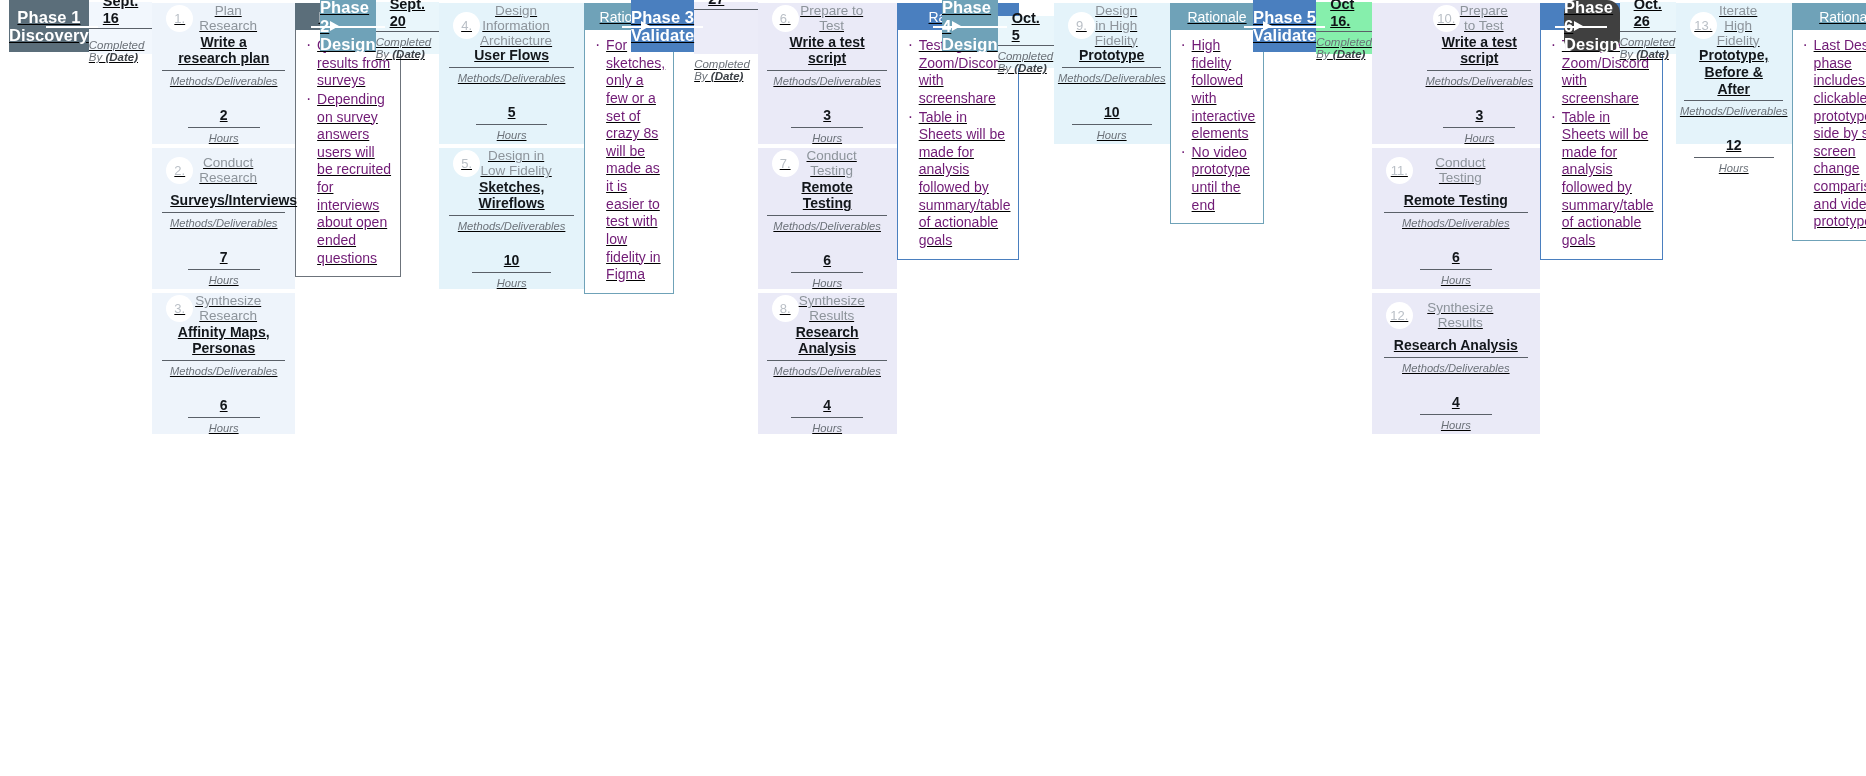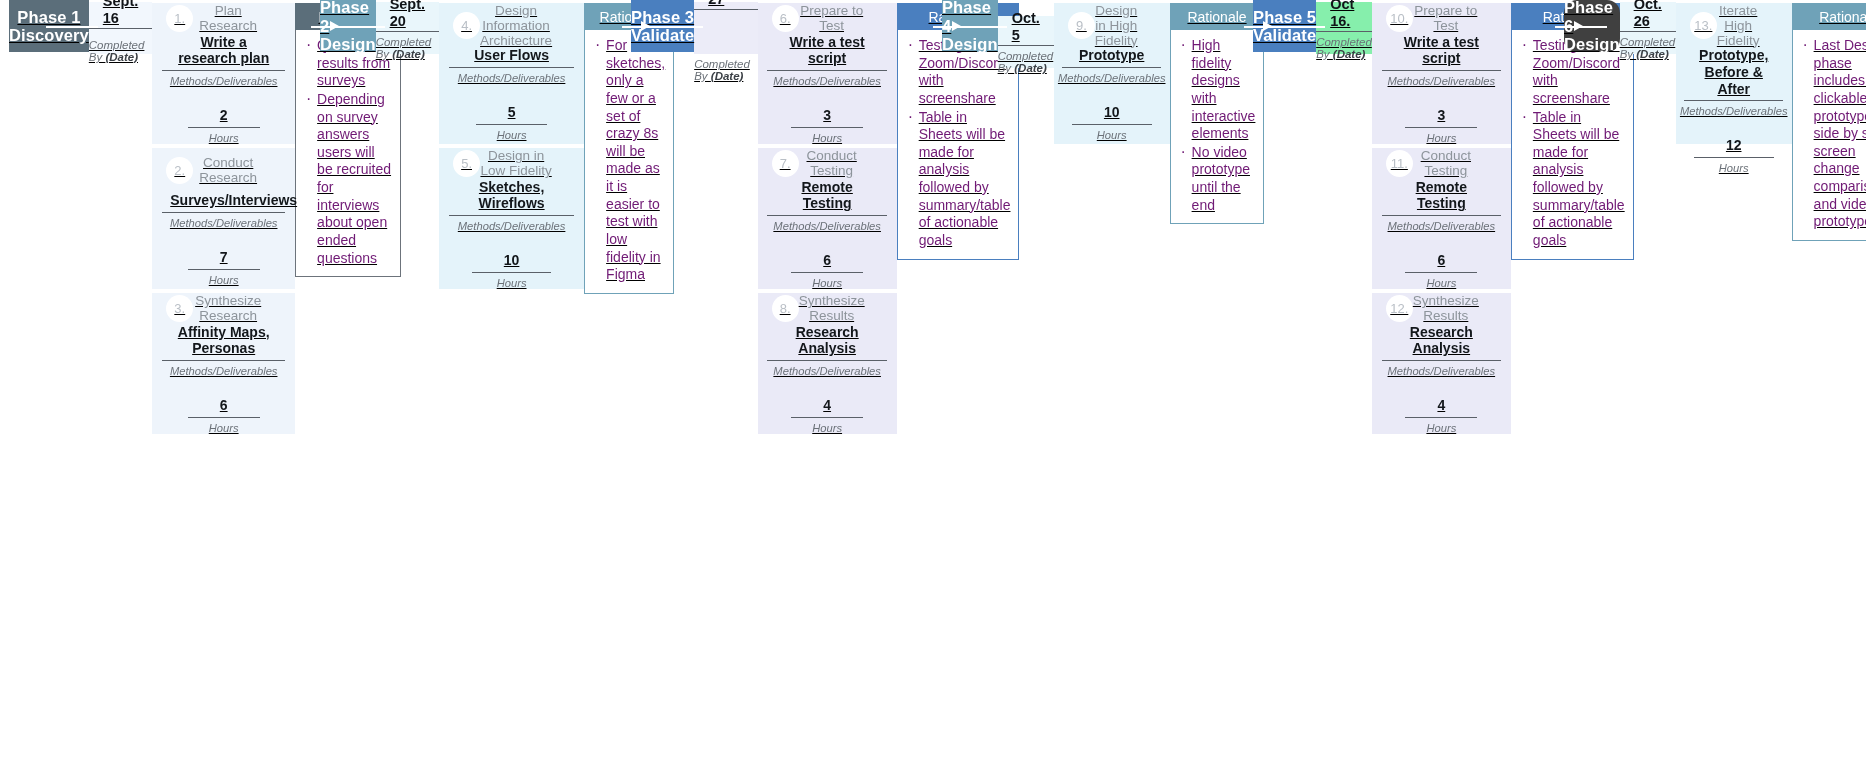--- a/index.html
+++ b/index.html
@@ -348,40 +348,40 @@
           <div class="hours">10</div>
           <div class="hours-cap">Hours</div>
         </div>
         <div class="card blank" style="background: rgb(228, 243, 250);"></div>
         <div class="card blank" style="background: rgb(228, 243, 250);"></div>
       </div>
       <div class="rat-wrap">
         <div class="rat-head" style="background: rgb(111, 162, 184);">Rationale</div>
         <div class="rat-body" style="border-color: rgb(111, 162, 184);">
           <ul>
-            <li>High fidelity designs with interactive elements</li>
+            <li>High fidelity followed with interactive elements</li>
             <li>No video prototype until the end</li>
           </ul>
         </div>
       </div>
     </div>
     <div class="phase-col">
       <div class="ph-head" style="background: rgb(74, 127, 191);">
         <div class="connector conn-left"></div>
         <div class="arrow-head"></div>
         <div class="connector conn-right"></div>
         <div class="ph-num">Phase 5</div>
         <div class="ph-sub">Validate</div>
       </div>
       <div class="date-band" style="background: #86efac;">
         <div class="date-val">Oct 16.</div>
         <div class="date-cap"><span>Completed By </span><b>(Date)</b></div>
       </div>
       <div class="cards">
-        <div class="card" style="background: rgb(234, 234, 247);">
+        <div class="card" style="background: rgb(234, 234, 247); padding-left: 47px;">
           <div class="card-top">
             <div class="num-bubble">10.</div>
             <div class="task-name">Prepare to Test</div>
           </div>
           <div class="deliv">Write a test script</div>
           <div class="deliv-cap">Methods/Deliverables</div>
           <div class="hours">3</div>
           <div class="hours-cap">Hours</div>
         </div>
         <div class="card" style="background: rgb(234, 234, 247);">

